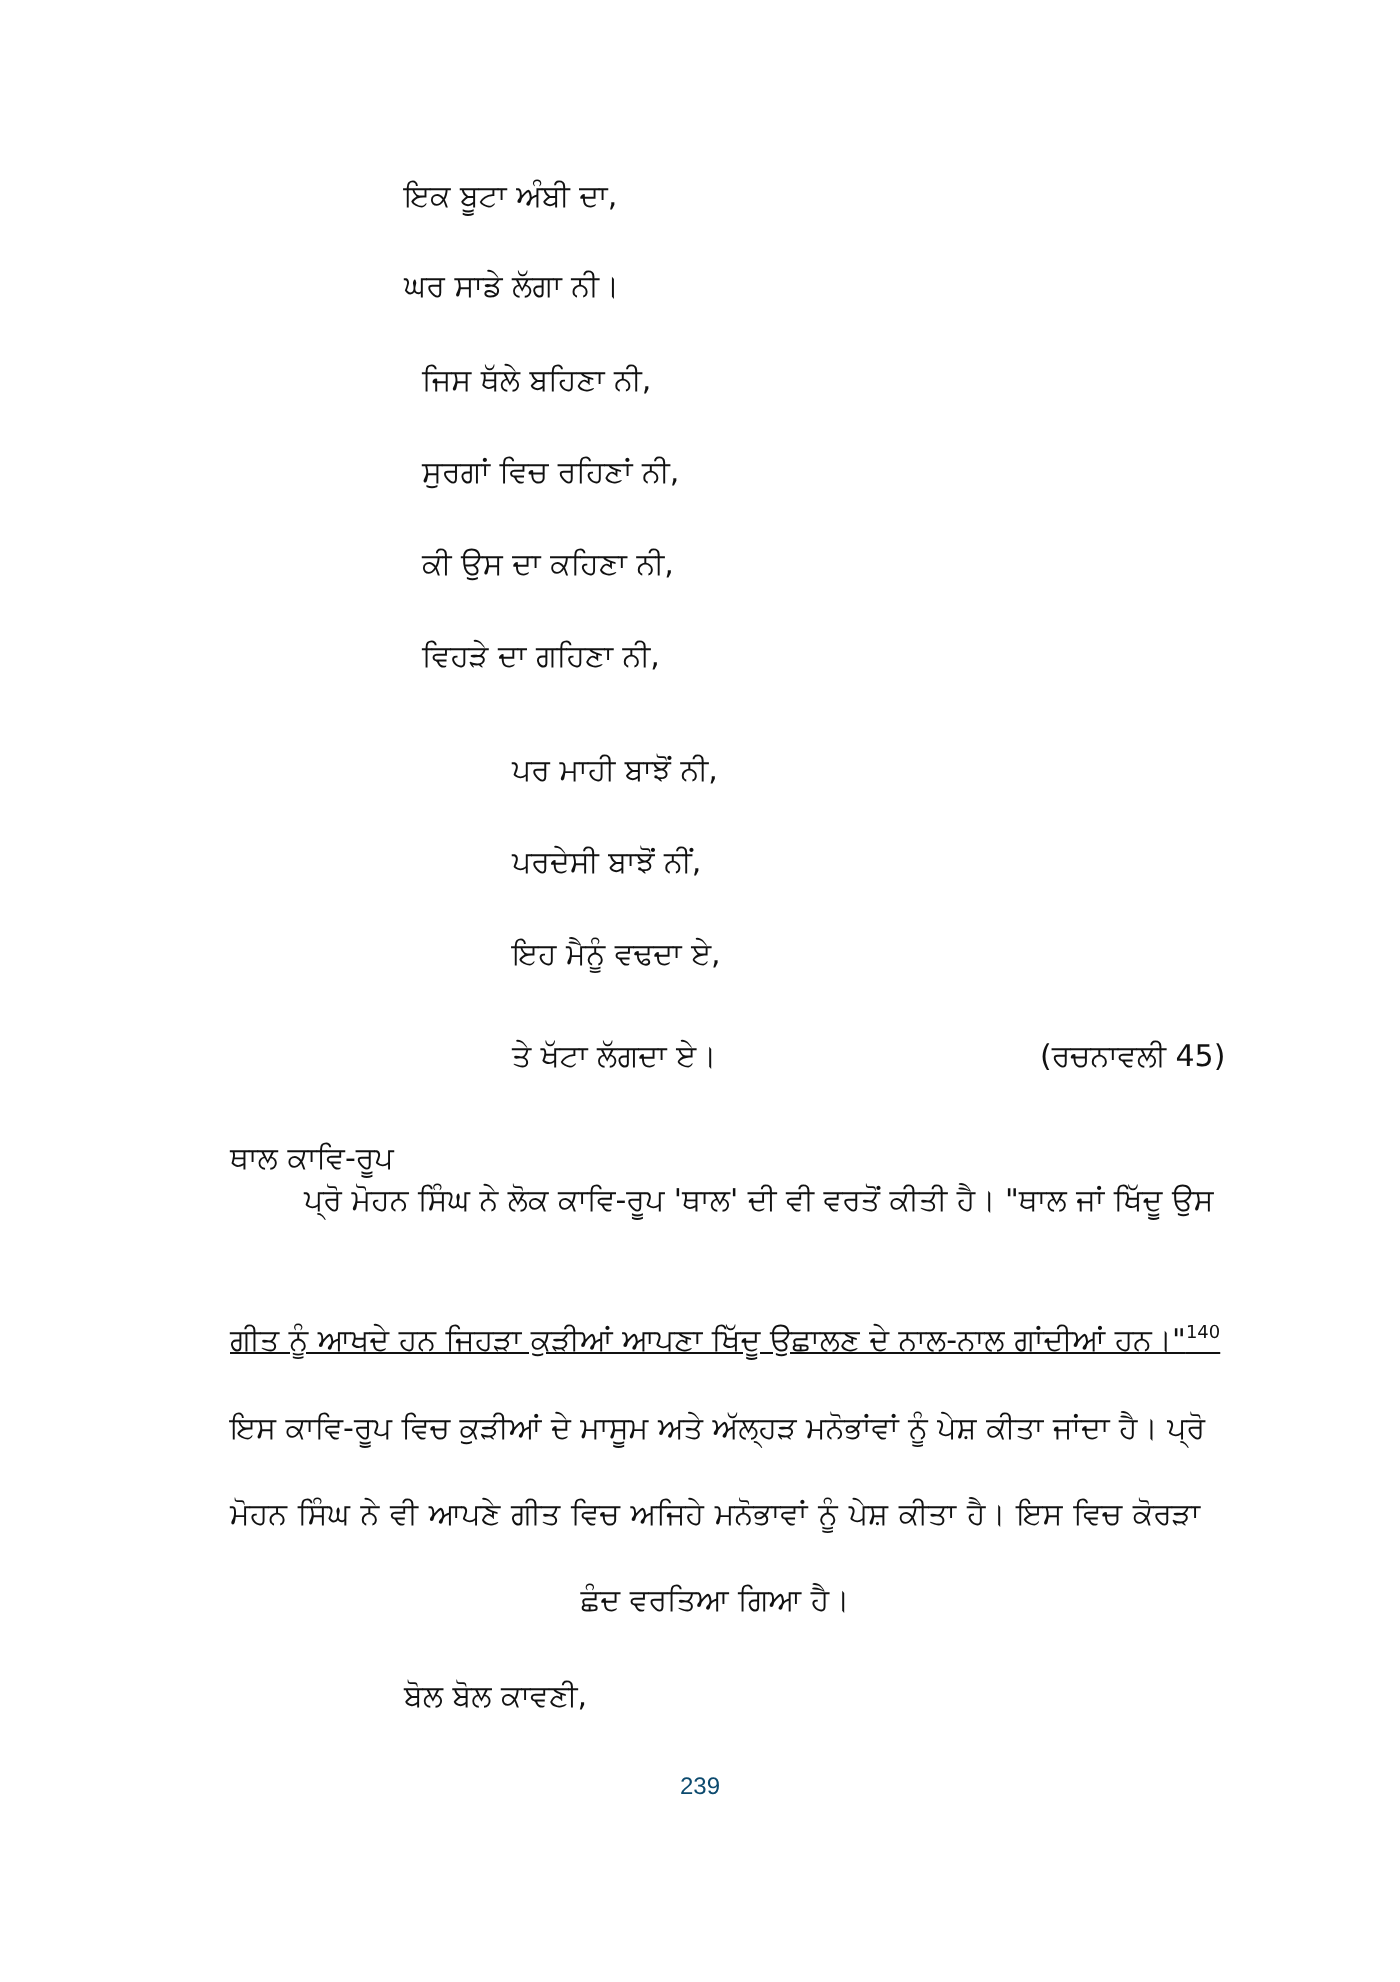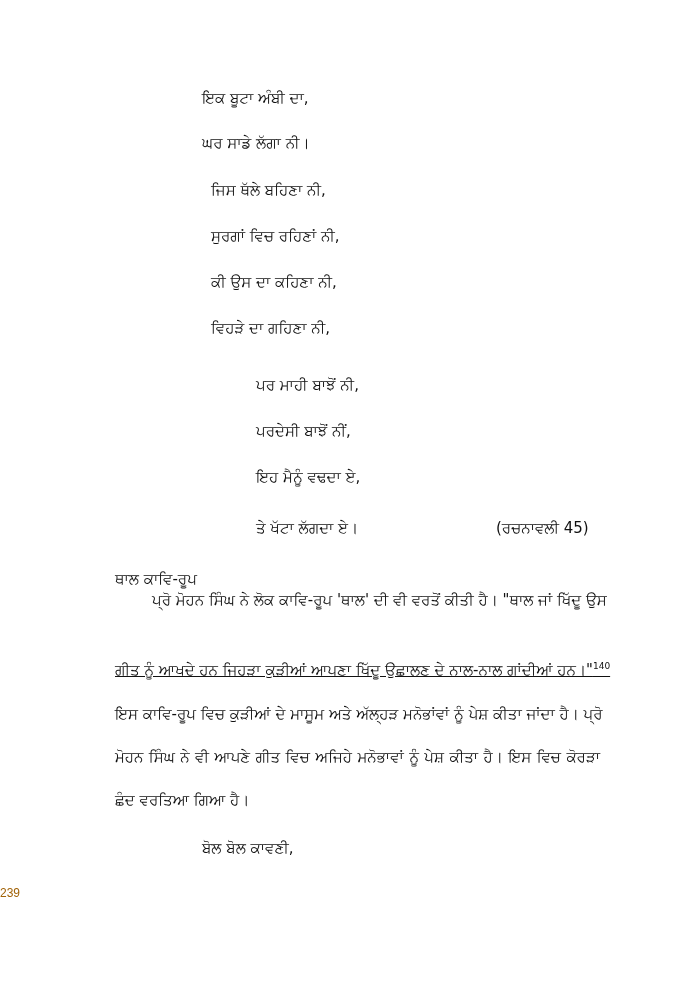--- a/index.html
+++ b/index.html
@@ -2,27 +2,27 @@
 <html><head>
   <meta charset="utf-8">
   <style>
     html, body { margin: 0; padding: 0; background: #ffffff; }
     body { width: 700px; height: 991px; position: relative; overflow: hidden;
            font-family: "DejaVu Sans", "Liberation Sans", sans-serif; color: #111111; }
     .line { position: absolute; white-space: nowrap; font-size: 15px; line-height: 20px; }
     .verse1 { left: 156px; margin-left: 46px; }
     .verse2 { left: 211px; text-align: center; }
     .verse3 { left: 256px; }
-    .citation { left: 496px; text-align: center; }
+    .citation { left: 520px; text-align: center; }
     .heading { left: 115px; font-weight: normal; }
     .para { left: 115px; width: 485px; }
     .justify { text-align: justify; text-align-last: justify; }
     sup { font-size: 9px; line-height: 0; vertical-align: 6px; }
-    .pagenum { position: absolute; left: 0; width: 700px; top: 886px;
-               font-family: "Liberation Sans", sans-serif; font-size: 12px; color: #a16207; }
+    .pagenum { position: absolute; left: 0; width: 700px; text-align: center; top: 886px;
+               font-family: "Liberation Sans", sans-serif; font-size: 12px; color: #0c4a6e; }
   </style>
 </head>
 <body>
 
 <div>
 
   <div class="line verse1" style="top:88px">ਇਕ ਬੂਟਾ ਅੰਬੀ ਦਾ,</div>
   <div class="line verse1" style="top:133px">ਘਰ ਸਾਡੇ ਲੱਗਾ ਨੀ।</div>
 
   <div class="line verse2" style="top:180px">ਜਿਸ ਥੱਲੇ ਬਹਿਣਾ ਨੀ,</div>
@@ -37,19 +37,19 @@
 
   <div class="line citation" style="top:518px">(ਰਚਨਾਵਲੀ 45)</div>
 
   <div class="line heading" style="top:569px">ਥਾਲ ਕਾਵਿ-ਰੂਪ</div>
 
   <div>
     <div class="line para justify" style="top:590px; left:152px; width:448px;">ਪ੍ਰੋ ਮੋਹਨ ਸਿੰਘ ਨੇ ਲੋਕ ਕਾਵਿ-ਰੂਪ 'ਥਾਲ' ਦੀ ਵੀ ਵਰਤੋਂ ਕੀਤੀ ਹੈ। "ਥਾਲ ਜਾਂ ਖਿੱਦੂ ਉਸ</div>
     <div class="line para justify" style="top:660px;text-decoration:underline;"><span>ਗੀਤ ਨੂੰ ਆਖਦੇ ਹਨ ਜਿਹੜਾ ਕੁੜੀਆਂ ਆਪਣਾ ਖਿੱਦੂ ਉਛਾਲਣ ਦੇ ਨਾਲ-ਨਾਲ ਗਾਂਦੀਆਂ ਹਨ।"</span><sup>140</sup></div>
     <div class="line para justify" style="top:704px;">ਇਸ ਕਾਵਿ-ਰੂਪ ਵਿਚ ਕੁੜੀਆਂ ਦੇ ਮਾਸੂਮ ਅਤੇ ਅੱਲ੍ਹੜ ਮਨੋਭਾਂਵਾਂ ਨੂੰ ਪੇਸ਼ ਕੀਤਾ ਜਾਂਦਾ ਹੈ। ਪ੍ਰੋ</div>
     <div class="line para justify" style="top:747px;">ਮੋਹਨ ਸਿੰਘ ਨੇ ਵੀ ਆਪਣੇ ਗੀਤ ਵਿਚ ਅਜਿਹੇ ਮਨੋਭਾਵਾਂ ਨੂੰ ਪੇਸ਼ ਕੀਤਾ ਹੈ। ਇਸ ਵਿਚ ਕੋਰੜਾ</div>
-    <div class="line para" style="top:790px;">ਛੰਦ ਵਰਤਿਆ ਗਿਆ ਹੈ।</div>
+    <div class="line para" style="top:790px;text-align:center;">ਛੰਦ ਵਰਤਿਆ ਗਿਆ ਹੈ।</div>
   </div>
 
   <div class="line verse1" style="top:838px">ਬੋਲ ਬੋਲ ਕਾਵਣੀ,</div>
 
   <div class="pagenum">239</div>
 </div>
 
 </body></html>

